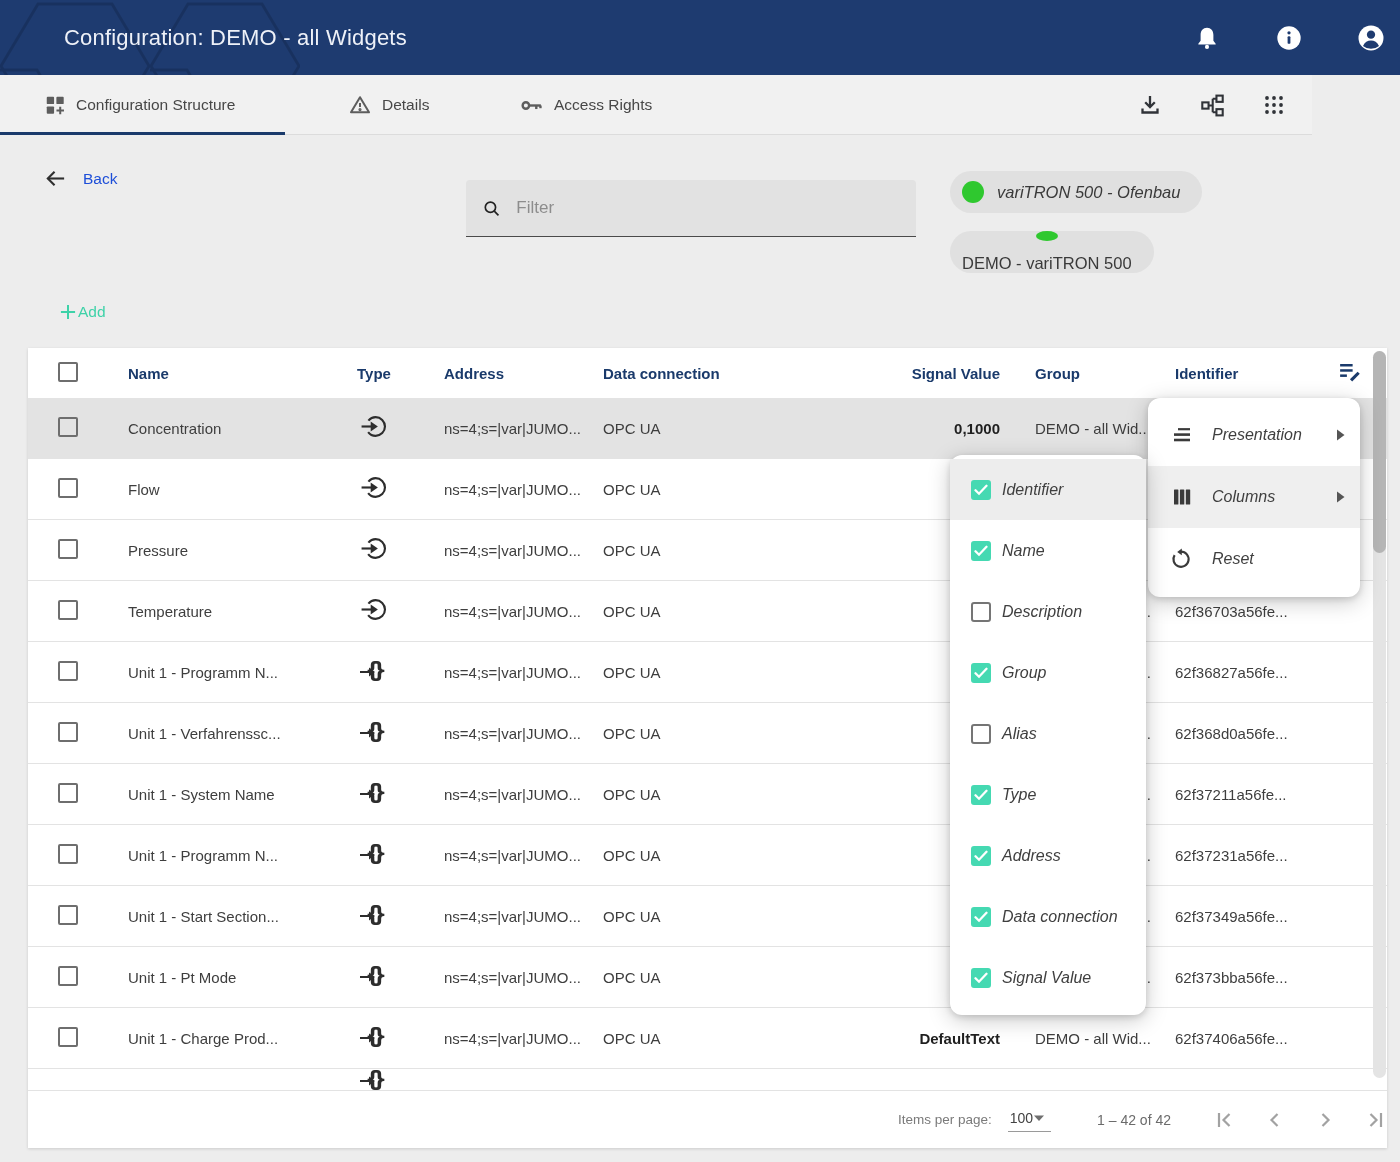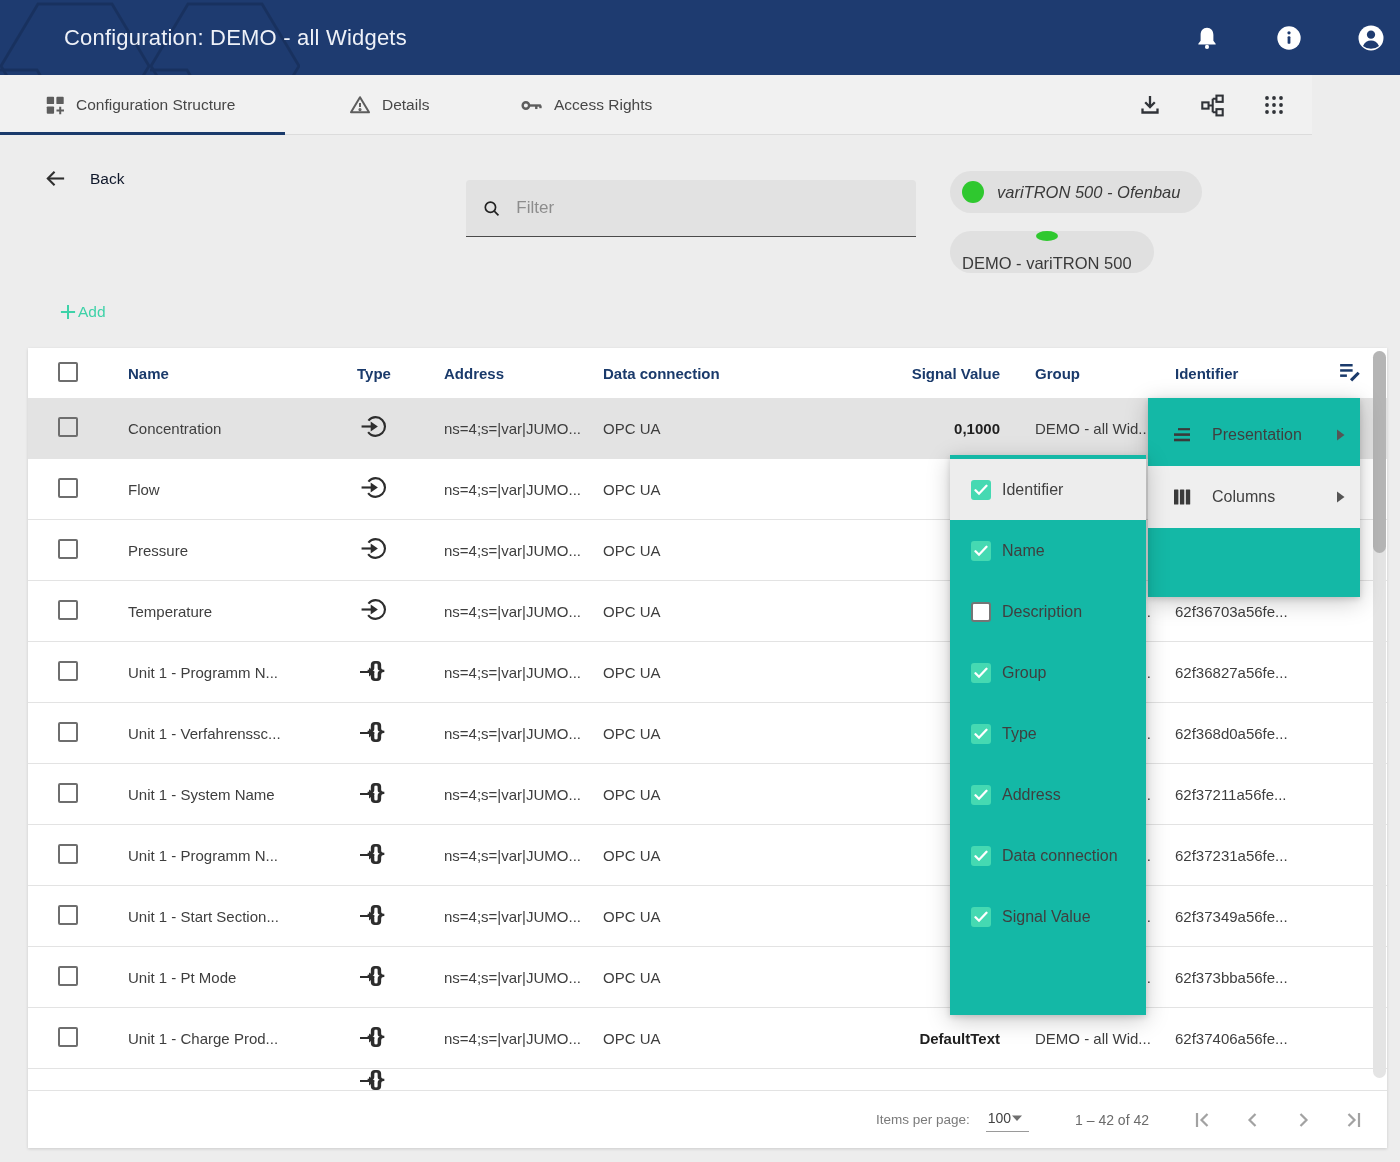--- a/index.html
+++ b/index.html
@@ -20,21 +20,21 @@
   .tab { position:absolute; top:0; height:60px; display:flex; align-items:center; gap:10px; color:#474747; font-size:15.5px; cursor:pointer; }
   .tab .ticon { display:flex; }
   .tab1 { left:44px; width:240px; }
   .tab2 { left:348px; width:140px; }
   .tab3 { left:519px; width:160px; }
   .inkbar { position:absolute; left:0; bottom:-1px; width:285px; height:3px; background:#1a3a6b; }
   .tabbar-actions { position:absolute; right:25px; top:0; height:60px; display:flex; align-items:center; gap:36px; }
   .tabbar-actions .icobtn { width:26px; height:26px; cursor:pointer; display:flex; align-items:center; justify-content:center; }
 
   
-  .back { position:absolute; left:44px; top:167px; display:flex; align-items:center; gap:23px; color:#0f172a; font-size:15.5px; cursor:pointer; }
+  .back { position:absolute; left:44px; top:167px; display:flex; align-items:center; gap:16px; color:#1d4ed8; font-size:15.5px; cursor:pointer; }
   .filter { position:absolute; left:466px; top:180px; width:450px; height:57px; background:#e2e2e2;
     border-bottom:1px solid #4a4a4a; border-radius:4px 4px 0 0; display:flex; align-items:center; padding:0 16px; gap:15px; }
   .filter input { border:0; outline:0; background:transparent; font-size:17px; color:#15803d; width:100%; font-family:"Liberation Sans",sans-serif; }
   .filter input::placeholder { color:#8d8d8d; }
   .chip { position:absolute; left:950px; height:42px; background:#e0e0e0; border-radius:21px;
     display:inline-flex; align-items:center; gap:13px; padding:0 22px 0 12px; font-size:16.5px; color:#3a3a3a; }
   .chip .dot { width:22px; height:22px; border-radius:50%; }
   .chip1 { top:171px;font-style:italic; } .chip2 { top:231px;flex-direction:column; }
   .addbtn { position:absolute; left:58px; top:302px; display:flex; align-items:center; gap:0; color:#3ed2a8; font-size:15.5px; font-weight:500; cursor:pointer; }
 
@@ -67,30 +67,30 @@
   .braceicon .br { position:absolute; top:-1px; font:600 21px "DejaVu Sans", sans-serif; color:#2d2d2d; }
   .braceicon .brl { left:5px; } .braceicon .brr { right:1px; }
   .braceicon svg { position:absolute; left:0; top:0; }
 
   
   .sb-track { position:absolute; right:1px; top:3px; width:13px; height:727px; background:#e4e4e4; border-radius:7px; }
   .sb-thumb { position:absolute; right:1px; top:3px; width:13px; height:202px; background:#b5b5b5; border-radius:7px; }
 
   
   .tfoot { position:absolute; left:0; top:742px; width:100%; height:58px; border-top:1px solid #e3e3e3; background:#fff;
-    display:flex; align-items:center; justify-content:flex-end; padding-right:22px; font-size:13.5px; color:#7a7a7a; }
+    display:flex; align-items:center; justify-content:flex-end; font-size:13.5px; color:#7a7a7a; }
   .ipp-label { margin-right:16px; }
   .ipp-select { display:flex; align-items:center; gap:0; border-bottom:1px solid #9a9a9a; padding:3px 6px 5px 2px; color:#424242; font-size:14px; cursor:pointer; }
   .range { margin:0 42px 0 46px; color:#6b6b6b; font-size:14px; }
   .pager { display:flex; align-items:center; gap:26px; }
   .pager .pbtn { width:24px; height:24px; display:flex; align-items:center; justify-content:center; cursor:pointer; }
 
   
-  .menu { position:absolute; background:#14b8a6; border-radius:0;
-    box-shadow:0 5px 22px rgba(0,0,0,.21), 0 2px 6px rgba(0,0,0,.14); z-index:5; }
+  .menu { position:absolute; background:#ffffff; border-radius:12px;
+    box-shadow:0 5px 22px rgba(0,0,0,.21), 0 2px 6px rgba(0,0,0,.14); z-index:5;font-style:italic; }
   .menuA { left:1148px; top:398px; width:212px; height:199px; padding:6px 0; }
   .menuA .mitem { height:62px; display:flex; align-items:center; padding:0 14px 0 22px; font-size:16px; color:#3f3f3f; cursor:pointer; }
   .menuA .mitem.hover { background:#efefef; }
   .menuA .micon { width:24px; display:flex; justify-content:center; margin-right:18px; }
   .menuA .mlabel { flex:1; }
   .menuB { left:950px; top:455px; width:196px; height:560px; padding:4px 0; }
   .menuB .citem { height:61px; display:flex; align-items:center; padding:0 10px 0 21px; gap:11px; font-size:16px; color:#3f3f3f; cursor:pointer; }
   .menuB .citem.highlight { background:#ededed; }
   .menuB .ccb { width:20px; height:20px; border:2px solid #757575; border-radius:3px; flex:0 0 auto; display:flex; align-items:center; justify-content:center; background:#fff; }
   .menuB .ccb svg { display:none; }
@@ -565,20 +565,29 @@
             <rect x="4" y="4.5" width="4.4" height="15" rx="0.6"></rect>
             <rect x="9.9" y="4.5" width="4.4" height="15" rx="0.6"></rect>
             <rect x="15.8" y="4.5" width="4.4" height="15" rx="0.6"></rect>
           </svg>
       </span>
       <span class="mlabel">Columns</span>
       <svg width="11" height="14" viewBox="0 0 11 14">
           <path d="M2 1.5 L9.5 7 L2 12.5 Z" fill="#555"></path>
         </svg>
     </div>
+    <div class="mitem">
+      <span class="micon">
+        <svg width="24" height="24" viewBox="0 0 24 24" fill="none" stroke="#3a3a3a" stroke-width="2.2">
+            <path d="M11 4.6 a7.6 7.6 0 1 1 -6.4 3.5"></path>
+            <path d="M11.8 1.4 L7.2 4.9 L11.8 8.2" fill="#3a3a3a" stroke="none"></path>
+          </svg>
+      </span>
+      <span class="mlabel">Reset</span>
+    </div>
   </div>
 
   <div class="menu menuB" id="menuB">
       <div class="citem checked highlight">
     <span class="ccb">
       <svg width="14" height="12" viewBox="0 0 14 12">
             <path d="M1.5 6.2 L5 9.7 L12.5 1.8" fill="none" stroke="#ffffff" stroke-width="2.3" stroke-linecap="round"></path>
           </svg>
     </span>
     <span class="clabel">Identifier</span>
@@ -598,20 +607,26 @@
     <span class="clabel">Description</span>
   </div>
       <div class="citem checked">
     <span class="ccb">
       <svg width="14" height="12" viewBox="0 0 14 12">
             <path d="M1.5 6.2 L5 9.7 L12.5 1.8" fill="none" stroke="#ffffff" stroke-width="2.3" stroke-linecap="round"></path>
           </svg>
     </span>
     <span class="clabel">Group</span>
   </div>
+      <div class="citem">
+    <span class="ccb">
+      
+    </span>
+    <span class="clabel">Alias</span>
+  </div>
       <div class="citem checked">
     <span class="ccb">
       <svg width="14" height="12" viewBox="0 0 14 12">
             <path d="M1.5 6.2 L5 9.7 L12.5 1.8" fill="none" stroke="#ffffff" stroke-width="2.3" stroke-linecap="round"></path>
           </svg>
     </span>
     <span class="clabel">Type</span>
   </div>
       <div class="citem checked">
     <span class="ccb">

